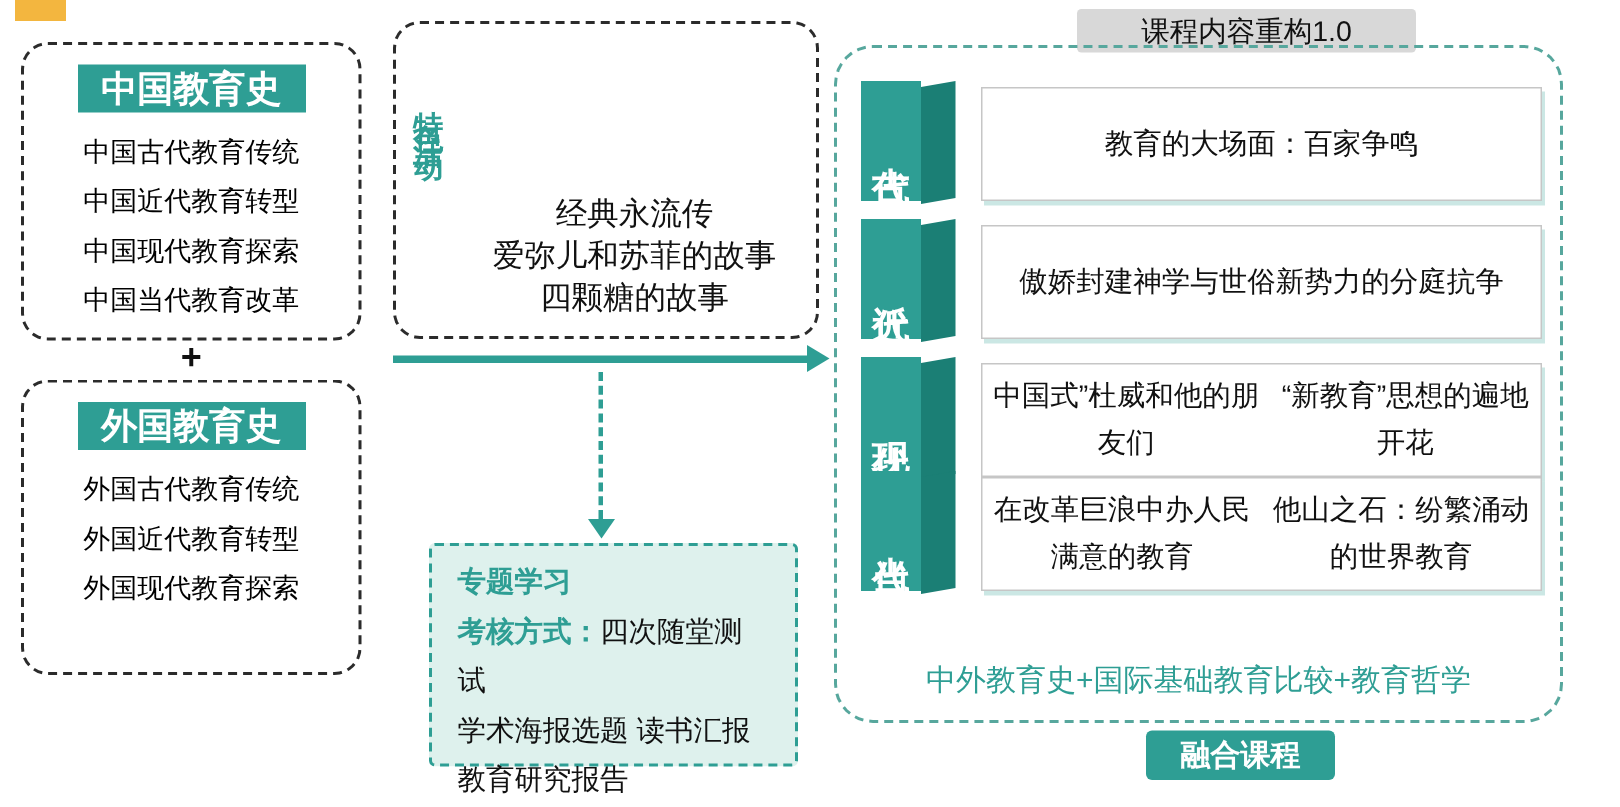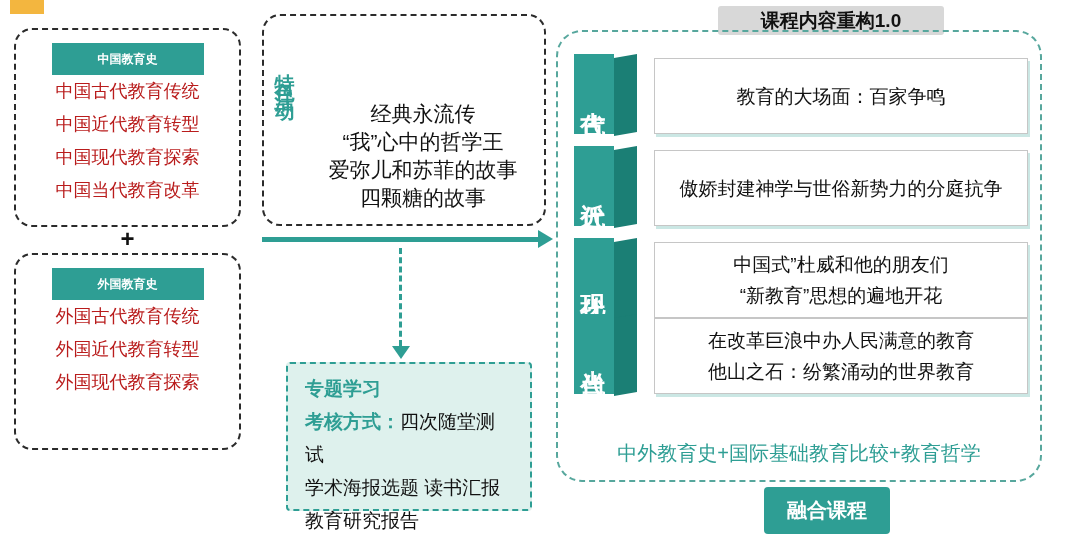--- a/index.html
+++ b/index.html
@@ -22,35 +22,35 @@
   .abs{position:absolute;}
 
   
   .corner-deco{left:10px;top:0;width:34px;height:14px;background:var(--yellow);}
 
   
   .title-badge{
     left:718px;top:6px;width:226px;height:29px;
     background:var(--gray-badge);
     display:flex;align-items:center;justify-content:center;
-    font-size:19px;font-weight:bold;color:#111;border-radius:3px;
+    font-size:19px;font-weight:normal;color:#111;border-radius:3px;
   }
 
   
   .dashed-box{
     border:2px dashed #2b2b2b;border-radius:18px;background:#fff;
   }
   .china-box{left:14px;top:28px;width:227px;height:199px;}
   .foreign-box{left:14px;top:253px;width:227px;height:197px;}
   .teal-header{
-    margin:13px auto 0 auto;width:152px;height:32px;
-    background:var(--teal);color:#fff;font-weight:bold;font-size:12px;
-    display:flex;align-items:center;justify-content:center;
-  }
-  .item-list{text-align:center;font-size:18px;line-height:33px;color:#b91c1c;}
+    margin:13px auto 10px auto;width:152px;height:32px;
+    background:var(--teal);color:#fff;font-weight:bold;font-size:24px;
+    display:flex;align-items:center;justify-content:center;
+  }
+  .item-list{text-align:center;font-size:18px;line-height:33px;color:#000000;}
   .plus-sign{
     left:14px;top:224px;width:227px;height:30px;
     display:flex;align-items:center;justify-content:center;
     font-size:24px;font-weight:bold;color:#111;
   }
 
   
   .activities-box{left:262px;top:14px;width:284px;height:212px;}
   .vertical-label{
     position:absolute;left:8px;top:42px;
@@ -95,29 +95,29 @@
     writing-mode:vertical-rl;text-orientation:upright;
     color:#fff;font-weight:bold;font-size:25px;letter-spacing:3px;
   }
   .era-side{
     position:absolute;left:40px;top:4px;width:23px;height:78px;background:var(--teal-dark);
     transform:skewY(-10deg);transform-origin:left top;
   }
   .era-content{
     position:absolute;left:80px;top:4px;width:374px;height:76px;
     background:#fff;border:1px solid #c6c6c6;box-shadow:2px 3px 0 rgba(46,158,148,0.25);
-    display:flex;flex-direction:column;justify-content:center;align-items:center;
+    display:flex;justify-content:center;align-items:center;
     font-size:19px;line-height:31px;text-align:center;color:#111;
   }
   .formula{
     position:absolute;left:0;top:408px;width:100%;
     text-align:center;color:var(--teal);font-weight:normal;font-size:20px;
   }
   .fusion-badge{
-    left:764px;top:487px;width:126px;height:47px;
+    left:764px;top:487px;width:126px;height:33px;
     background:var(--teal);color:#fff;font-weight:bold;font-size:20px;
     display:flex;align-items:center;justify-content:center;border-radius:4px;
   }
 </style>
 </head>
 <body>
 
 <div class="abs corner-deco"></div>
 
 <div class="abs title-badge">课程内容重构1.0</div>
@@ -140,21 +140,20 @@
     <div>外国古代教育传统</div>
     <div>外国近代教育转型</div>
     <div>外国现代教育探索</div>
   </div>
 </div>
 
 <div class="abs dashed-box activities-box">
   <div class="vertical-label">特色活动</div>
   <div class="activities-list">
     <div>经典永流传</div>
-    <div>“我”心中的哲学王</div>
     <div>爱弥儿和苏菲的故事</div>
     <div>四颗糖的故事</div>
   </div>
 </div>
 
 <div class="abs h-arrow-line"></div>
 <div class="abs h-arrow-head"></div>
 <div class="abs v-arrow-line"></div>
 <div class="abs v-arrow-head"></div>
 

